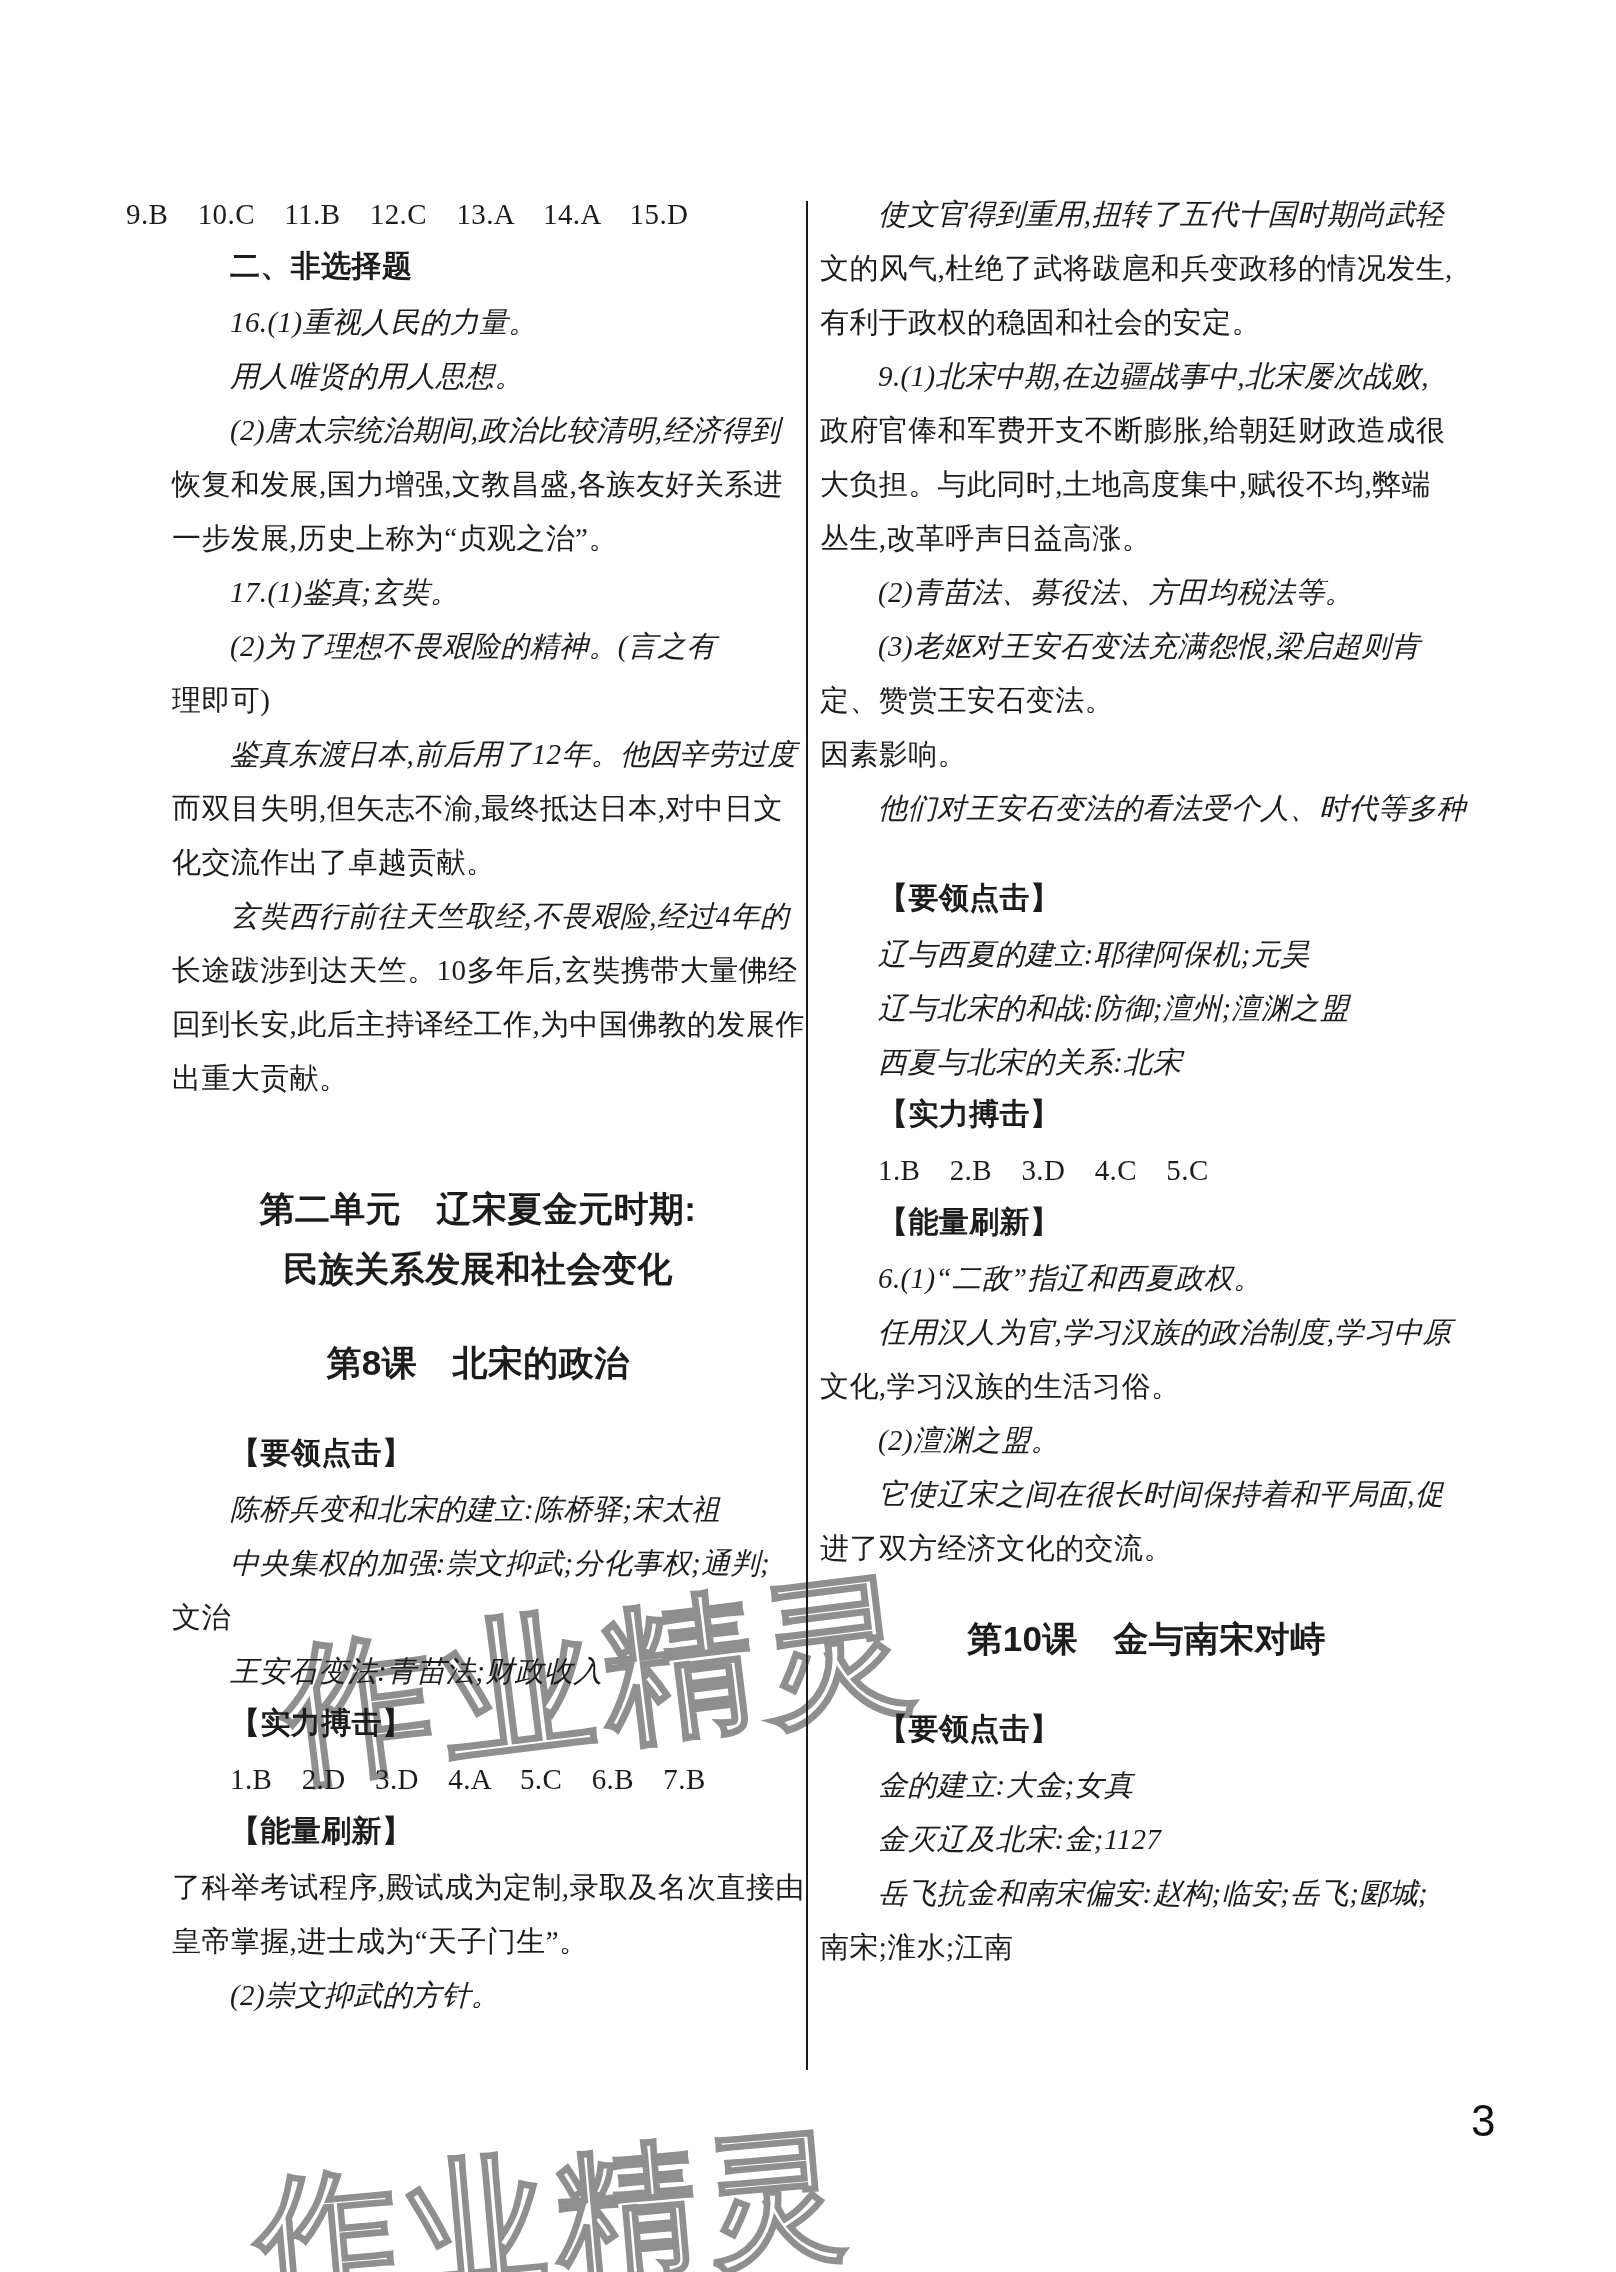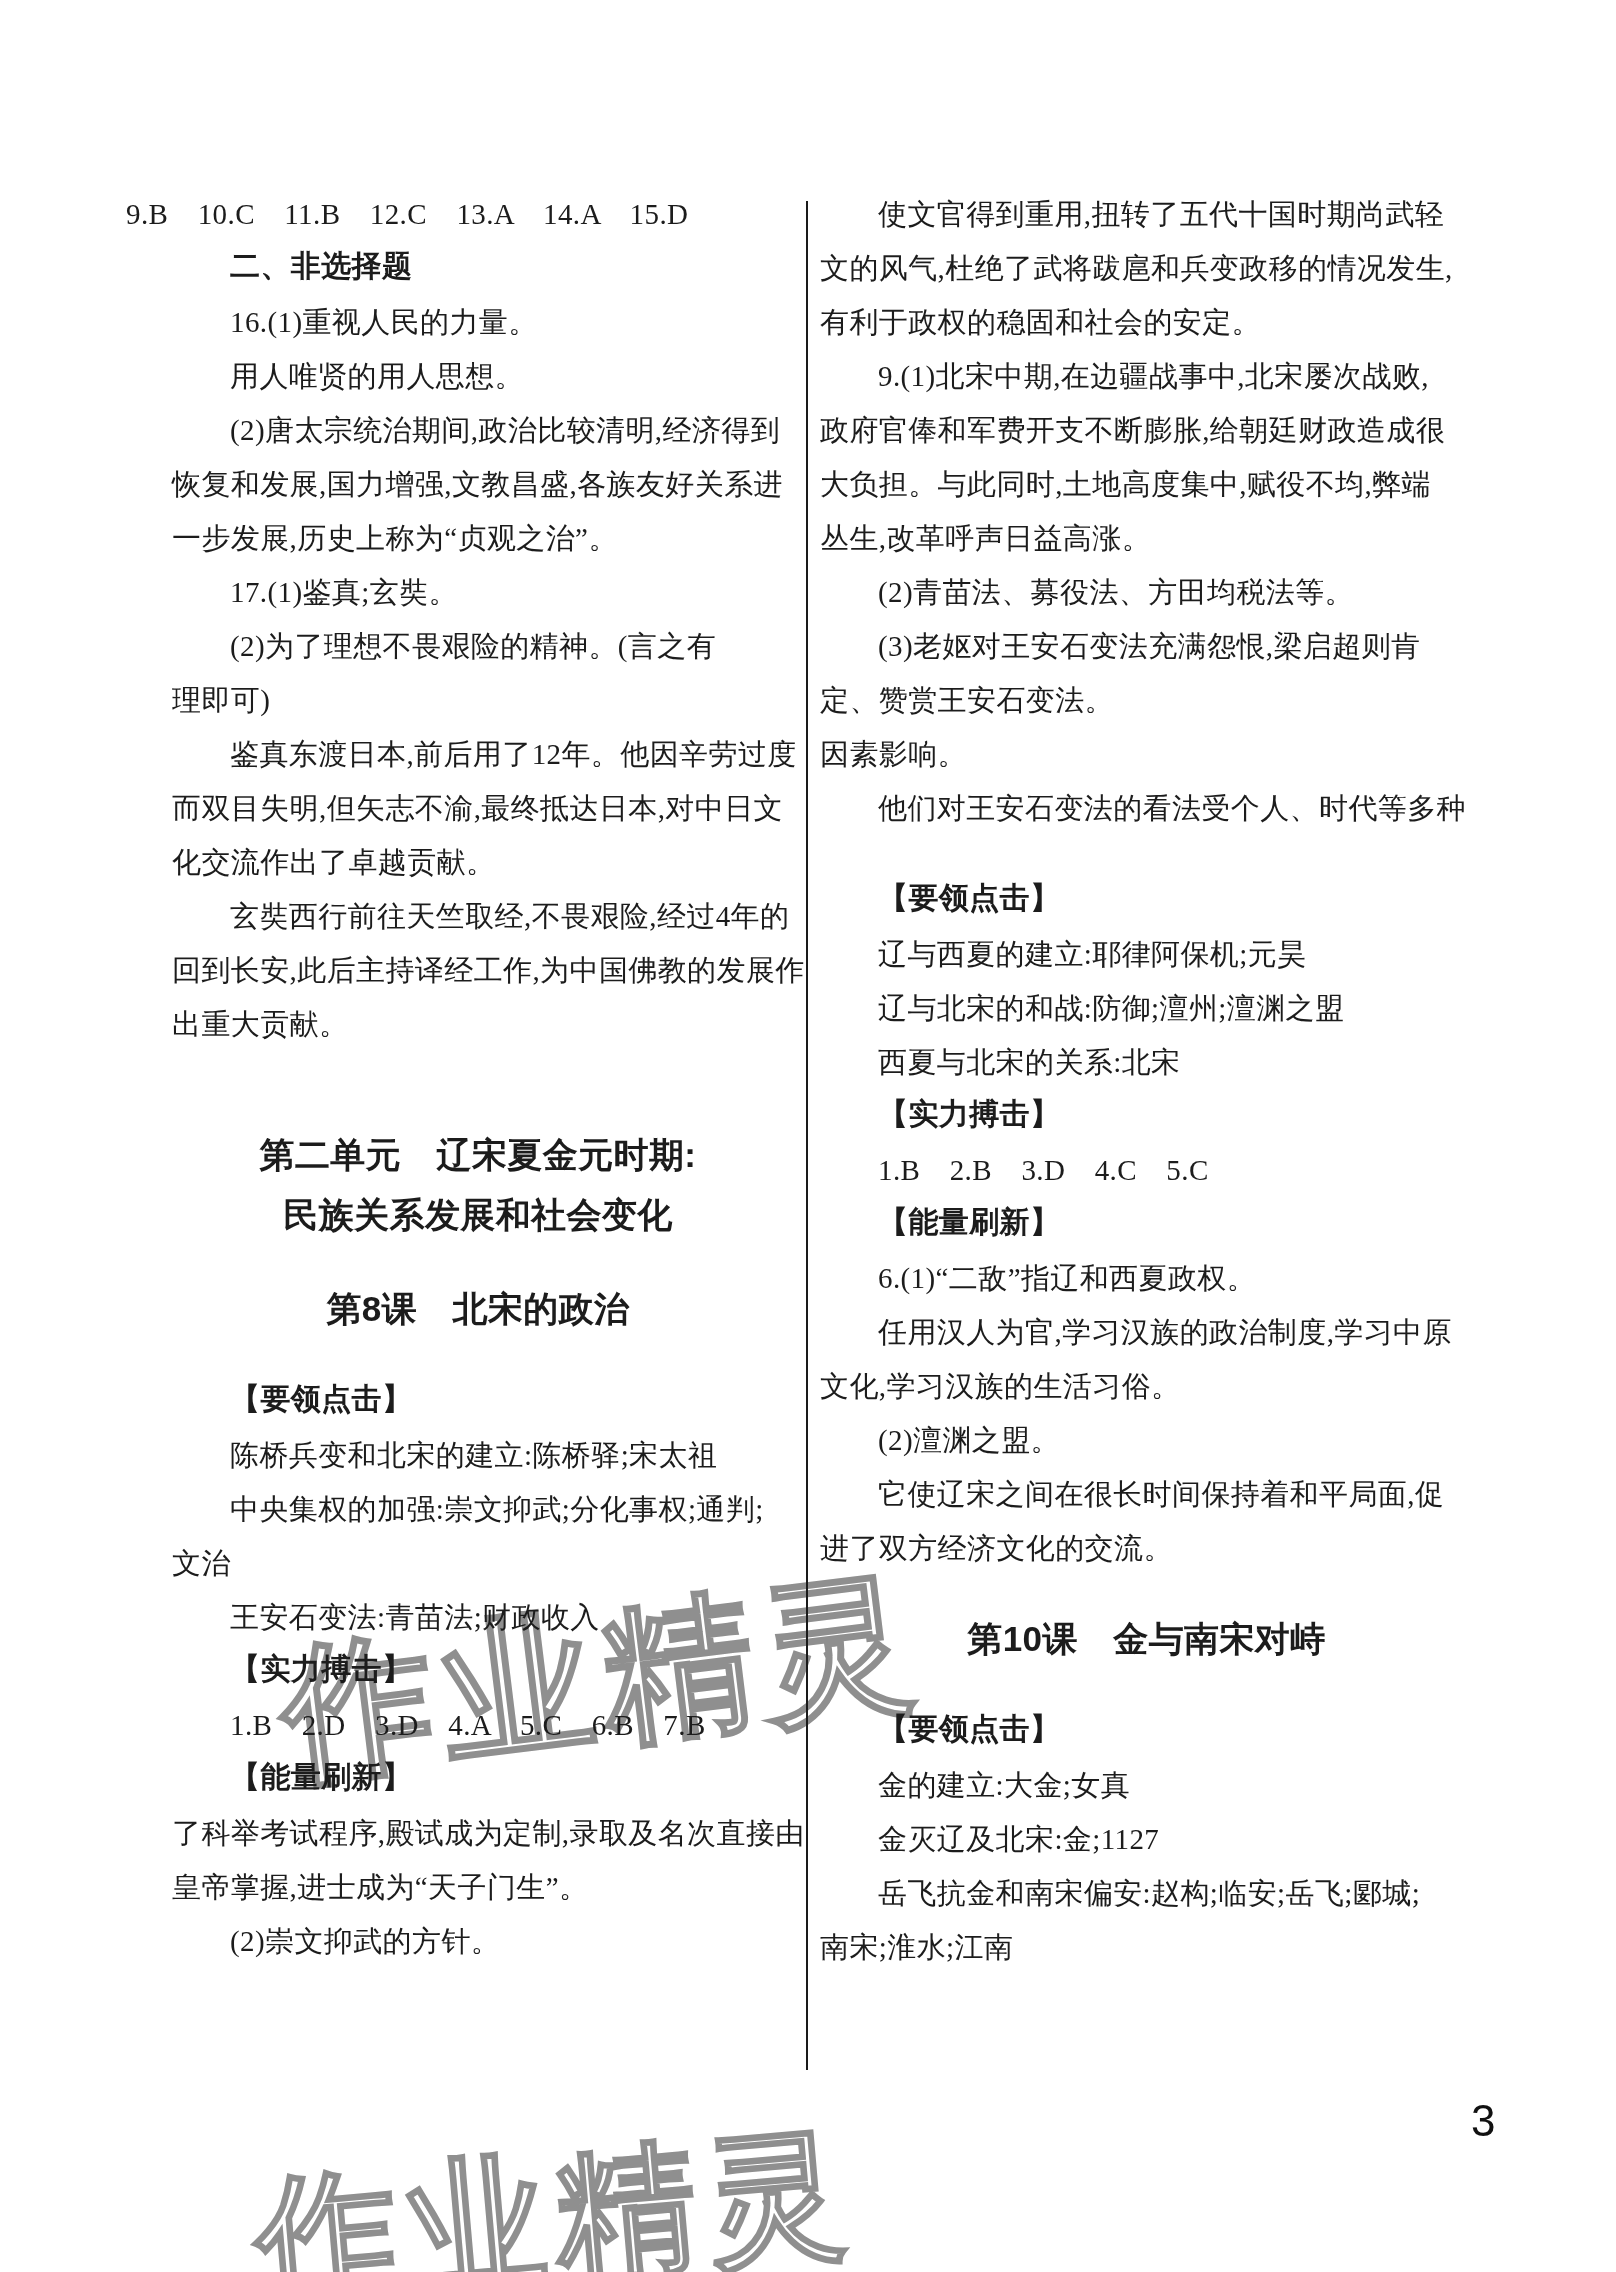--- a/index.html
+++ b/index.html
@@ -20,21 +20,21 @@
   }
   .col{position:absolute;top:187px;z-index:2;}
   .col-left{left:172px;width:612px;}
   .col-right{left:820px;width:653px;}
   .line{
     height:54px;line-height:54px;
     font-size:29px;
     white-space:pre;
     letter-spacing:0.4px;
   }
-  .para{padding-left:58px;}
+  .para{padding-left:58px;font-style:italic;}
   .cont{padding-left:0;}
   .ans-out{margin-left:-46px;}
   .ans-in{padding-left:58px;}
   .hdr{
     padding-left:58px;
     font-family:Liberation Mono, monospace;
     font-weight:700;font-size:30px;
   }
   .mt{margin-top:38px;}
   .unit1,.unit2{
@@ -85,20 +85,21 @@
       <div class="line para">(2)唐太宗统治期间,政治比较清明,经济得到</div>
       <div class="line cont">恢复和发展,国力增强,文教昌盛,各族友好关系进</div>
       <div class="line cont">一步发展,历史上称为“贞观之治”。</div>
       <div class="line para">17.(1)鉴真;玄奘。</div>
       <div class="line para">(2)为了理想不畏艰险的精神。(言之有</div>
       <div class="line cont">理即可)</div>
       <div class="line para">鉴真东渡日本,前后用了12年。他因辛劳过度</div>
       <div class="line cont">而双目失明,但矢志不渝,最终抵达日本,对中日文</div>
       <div class="line cont">化交流作出了卓越贡献。</div>
       <div class="line para">玄奘西行前往天竺取经,不畏艰险,经过4年的</div>
+      <div class="line cont">长途跋涉到达天竺。10多年后,玄奘携带大量佛经</div>
       <div class="line cont">回到长安,此后主持译经工作,为中国佛教的发展作</div>
       <div class="line cont">出重大贡献。</div>
       <div class="line unit1">第二单元　辽宋夏金元时期:</div>
       <div class="line unit2">民族关系发展和社会变化</div>
       <div class="line lesson">第8课　北宋的政治</div>
       <div class="line hdr mt">【要领点击】</div>
       <div class="line para">陈桥兵变和北宋的建立:陈桥驿;宋太祖</div>
       <div class="line para">中央集权的加强:崇文抑武;分化事权;通判;</div>
       <div class="line cont">文治</div>
       <div class="line para">王安石变法:青苗法;财政收入</div>

